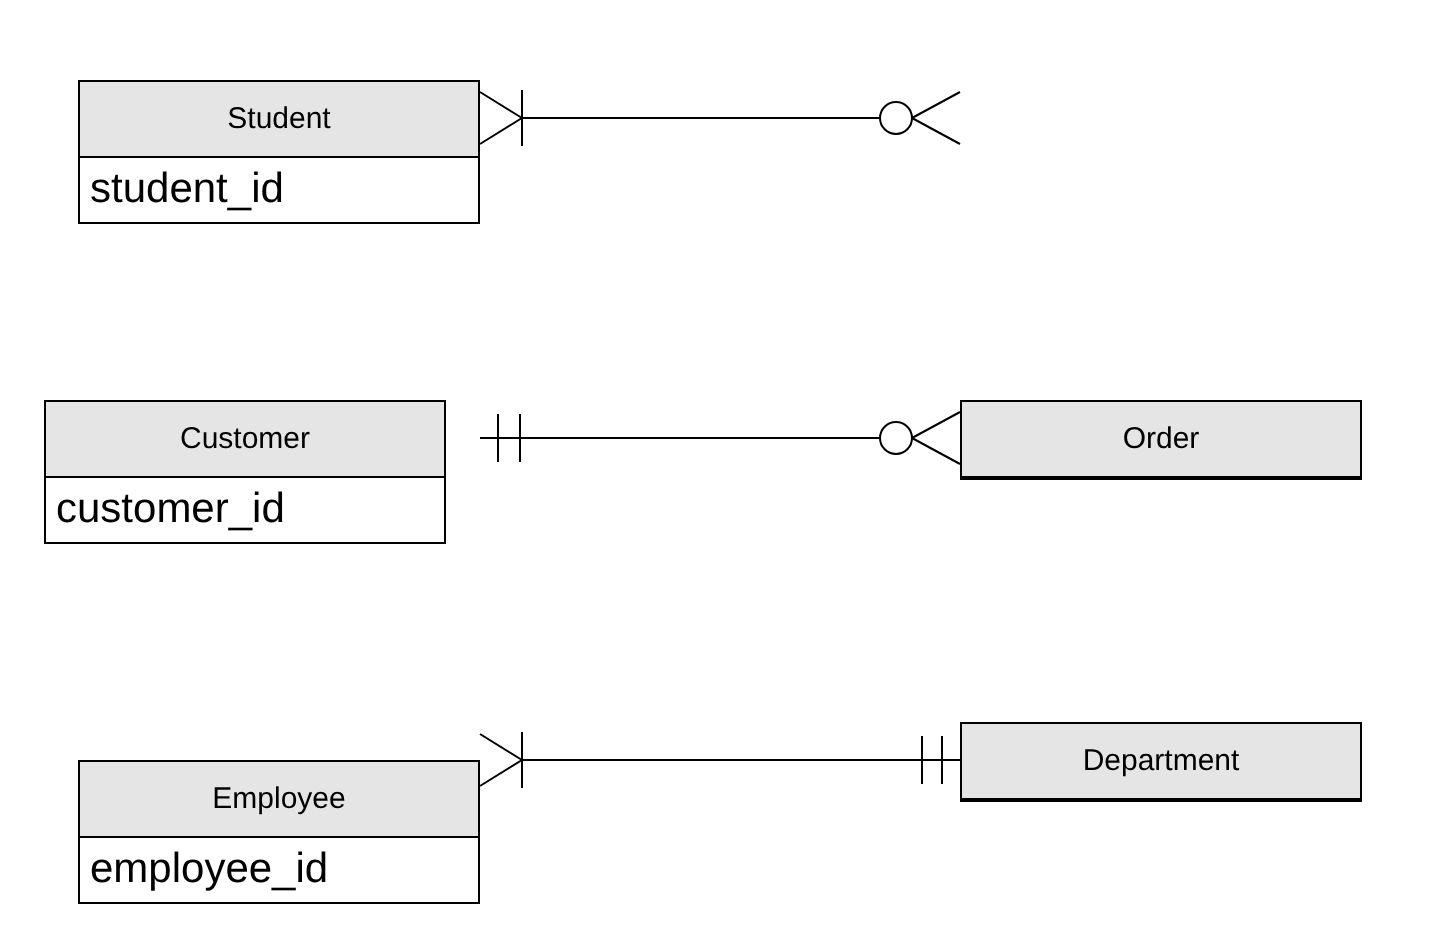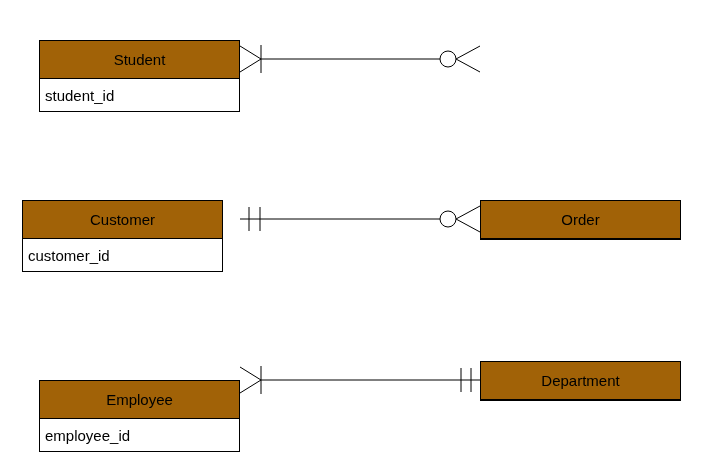--- a/index.html
+++ b/index.html
@@ -15,34 +15,34 @@
   svg.connectors { position: absolute; left: 0; top: 0; width: 720px; height: 472px; }
   .entity {
     position: absolute;
     width: 201px;
     border: 1px solid #000000;
     background: #ffffff;
     box-sizing: border-box;
   }
   .entity-header {
     height: 38px;
-    background: #a16207;
+    background: #e5e5e5;
     border-bottom: 1px solid #000000;
     display: flex;
     align-items: center;
     justify-content: center;
     font-size: 15px;
     box-sizing: border-box;
   }
   .entity-attr {
     height: 32px;
     display: flex;
     align-items: center;
     padding-left: 5px;
-    font-size: 15px;
+    font-size: 21px;
     background: #ffffff;
     box-sizing: border-box;
   }
   .e-student    { left: 39px;  top: 40px; }
   .e-course     { left: 480px; top: 40px; }
   .e-customer   { left: 22px;  top: 200px; }
   .e-order      { left: 480px; top: 200px; }
   .e-employee   { left: 39px;  top: 361px; margin-top: 19px; }
   .e-department { left: 480px; top: 361px; text-align: right; }
   line, circle { stroke: #000000; stroke-width: 1; }

